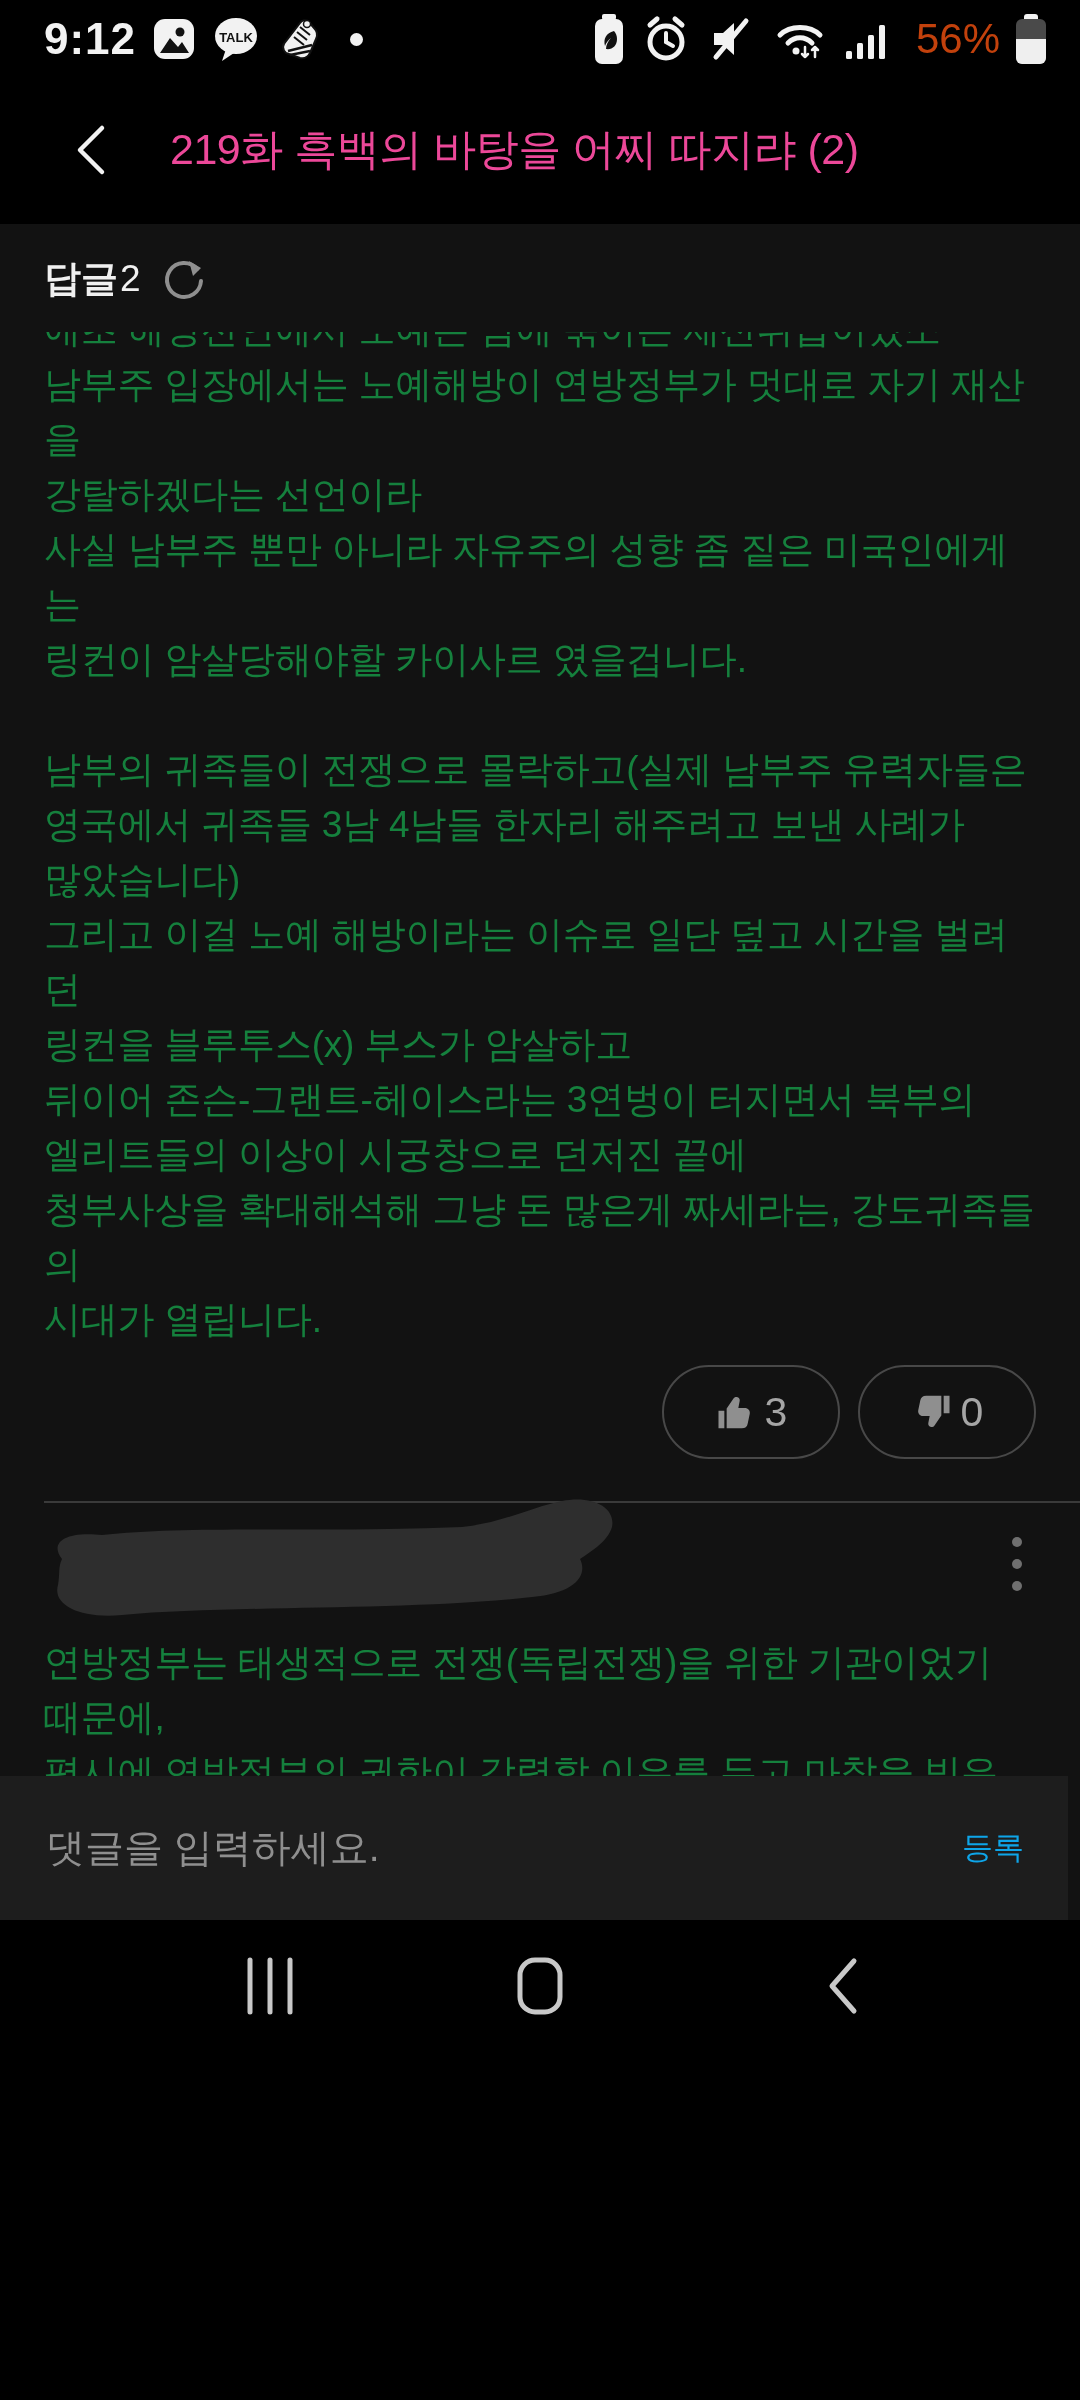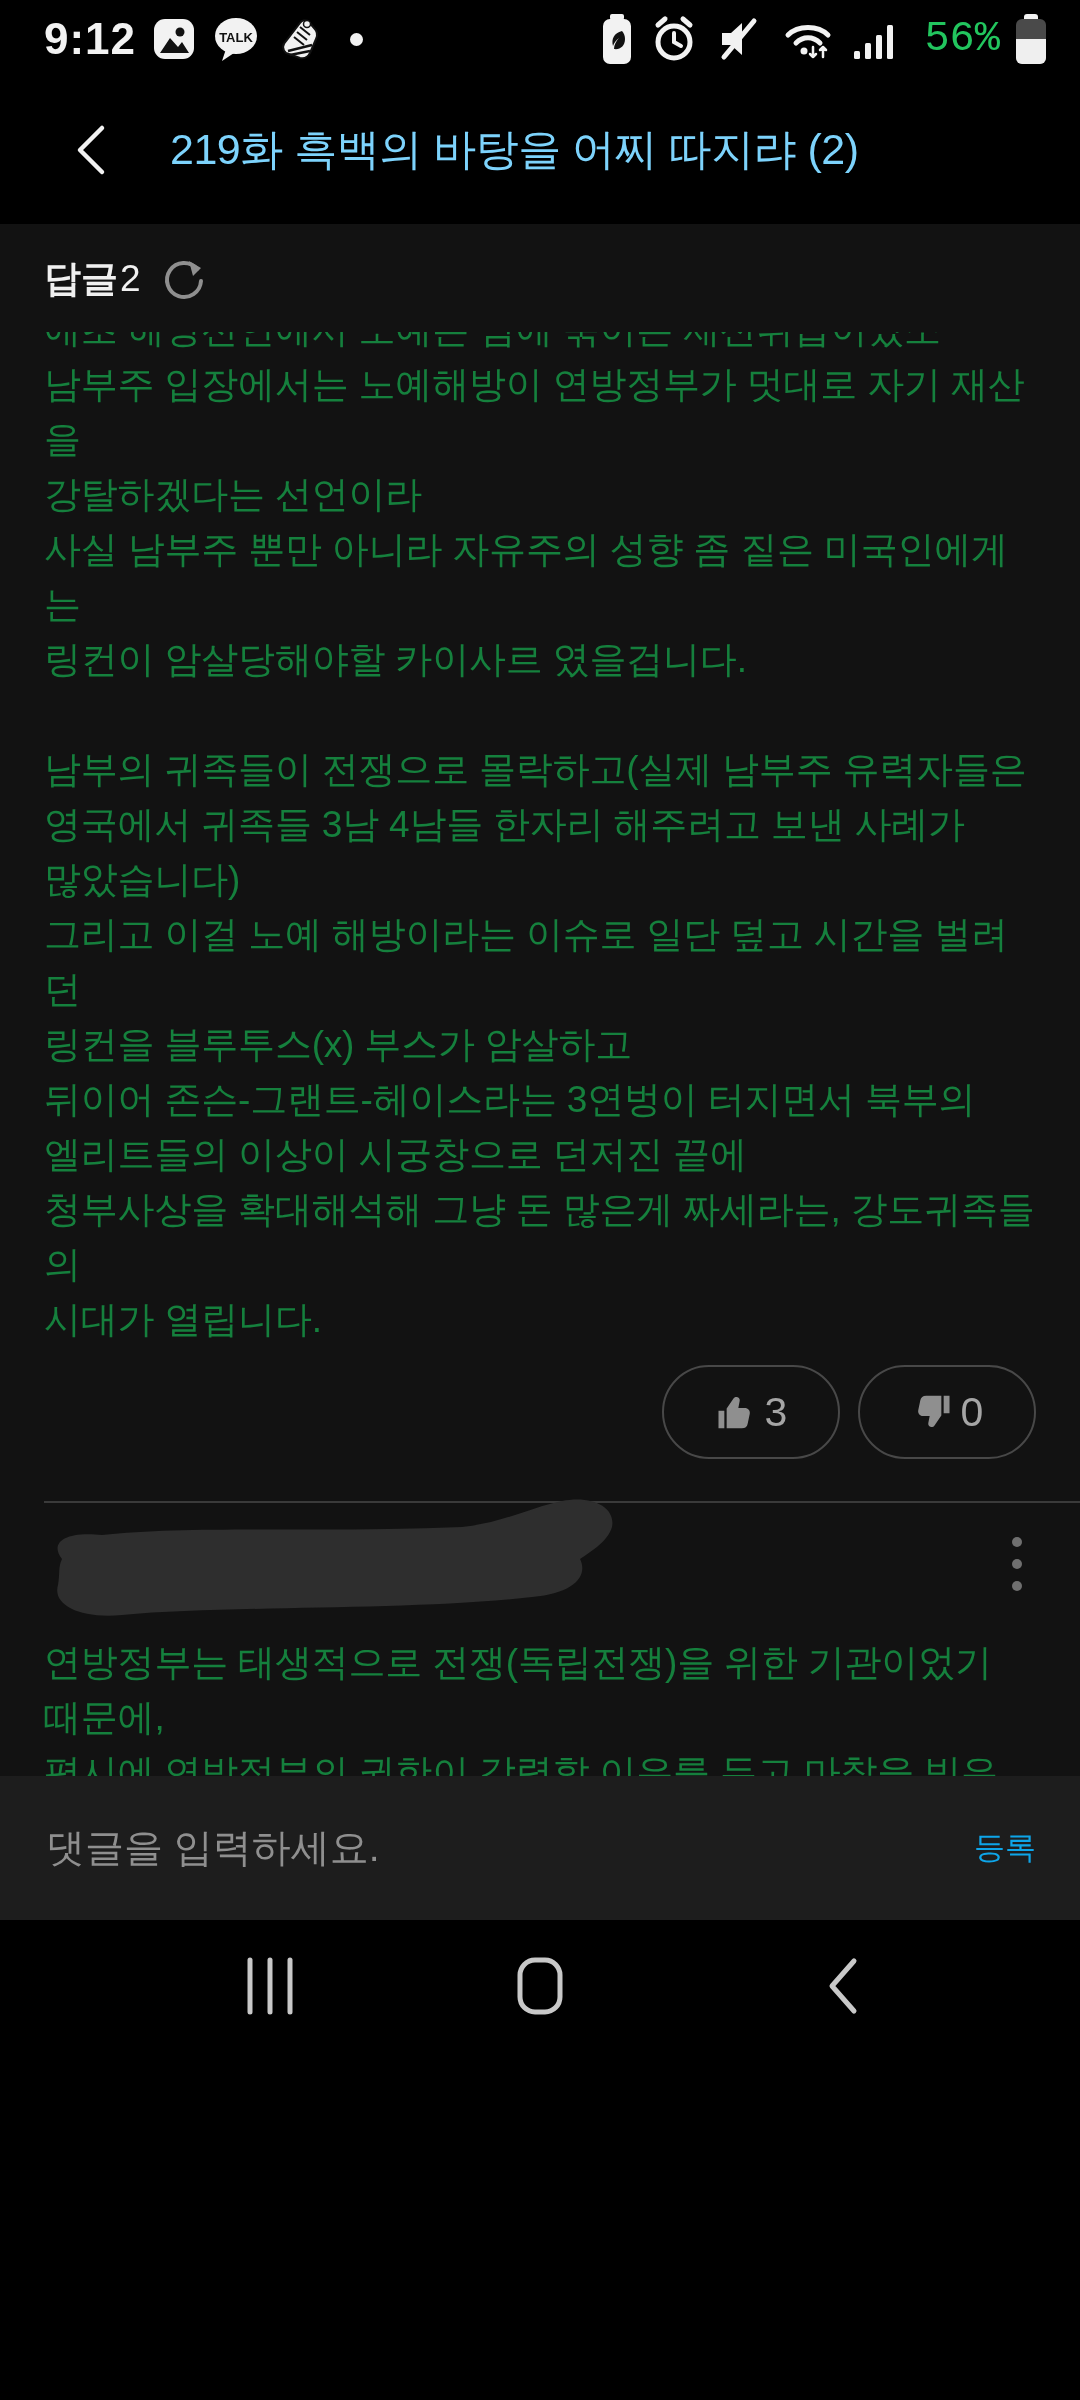--- a/index.html
+++ b/index.html
@@ -12,33 +12,33 @@
   }
   
   .status-bar{
     position:absolute;top:0;left:0;right:0;height:72px;
     display:flex;align-items:center;justify-content:space-between;
     padding:6px 34px 0 44px;
   }
   .sb-left{display:flex;align-items:center;gap:16px;}
   .sb-right{display:flex;align-items:center;gap:14px;}
   .sb-time{font-size:44px;font-weight:700;color:#f2f2f2;letter-spacing:1px;}
-  .sb-pct{font-size:42px;color:#22c55e;margin-left:14px;font-family:Liberation Mono, monospace;}
+  .sb-pct{font-size:42px;color:#c2410c;margin-left:14px;}
   .notif-dot{width:13px;height:13px;border-radius:50%;background:#f2f2f2;margin-left:8px;}
   .batt{position:relative;width:30px;height:50px;margin-left:2px;}
   .batt .cap{position:absolute;top:0;left:8px;width:14px;height:6px;background:#f2f2f2;border-radius:3px 3px 0 0;}
   .batt .body{position:absolute;top:5px;left:0;width:30px;height:45px;border-radius:6px;background:#4a4a4a;overflow:hidden;}
   .batt .fill{position:absolute;bottom:0;left:0;width:100%;height:56%;background:#efefef;}
   
   .app-header{
     position:absolute;top:86px;left:0;right:0;height:128px;
     display:flex;align-items:center;padding-left:58px;background:#000;
   }
   .back-btn{background:none;border:none;padding:10px;cursor:pointer;display:flex;}
-  .app-title{font-size:43px;font-weight:500;color:#7dd3fc;margin-left:46px;letter-spacing:-0.5px;}
+  .app-title{font-size:43px;font-weight:500;color:#ec4899;margin-left:46px;letter-spacing:-0.5px;}
   
   .sheet{
     position:absolute;top:224px;left:0;right:0;bottom:132px;
     background:#121212;
   }
   .comments-header{
     position:absolute;top:26px;left:44px;display:flex;align-items:center;
   }
   .reply-label{font-size:37px;font-weight:700;color:#f0f0f0;}
   .reply-count{font-size:37px;font-weight:400;color:#f0f0f0;margin-left:2px;}
@@ -65,21 +65,21 @@
   .c2-head{position:relative;height:118px;margin-top:0;}
   .scribble{position:absolute;left:-12px;top:-14px;}
   .kebab-btn{
     position:absolute;right:6px;top:26px;background:none;border:none;cursor:pointer;
     display:flex;flex-direction:column;gap:12px;padding:8px;
   }
   .kebab-btn i{width:10px;height:10px;border-radius:50%;background:#6f6f6f;}
   .p2{margin-top:14px;}
   
   .composer{
-    position:absolute;left:0;right:0;bottom:0;height:144px;background:#1d1d1d;
+    position:absolute;left:0;right:12px;bottom:0;height:144px;background:#1d1d1d;
     display:flex;align-items:center;justify-content:space-between;padding:0 44px;
   }
   .composer-input{
     flex:1;background:transparent;border:none;outline:none;
     font-size:39px;color:#e6e6e6;
     font-family:"Liberation Sans","DejaVu Sans",sans-serif;
   }
   .composer-input::placeholder{color:#8f8f8f;opacity:1;}
   .submit-btn{
     background:none;border:none;color:#0ea5e9;font-size:31px;font-weight:500;

